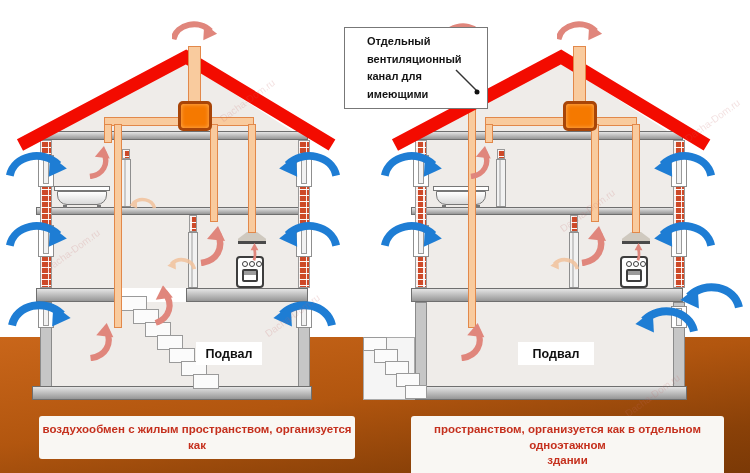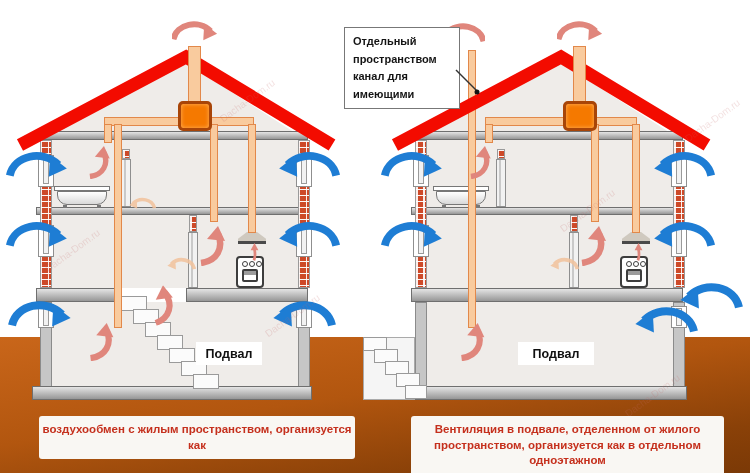--- a/index.html
+++ b/index.html
@@ -41,21 +41,21 @@
   .tubbody{position:absolute;left:3px;top:5px;width:50px;height:14px;background:linear-gradient(#fff,#d9d9d9);
            border:1px solid #777;border-radius:0 0 10px 10px;box-sizing:border-box;}
   .tubfoot{position:absolute;width:4px;height:3px;background:#777;top:19px;}
   .stove{background:#fff;border:2px solid #3d3d3d;border-radius:4px;box-sizing:border-box;z-index:2;}
   .knob{position:absolute;top:3px;width:4px;height:4px;border:1px solid #3d3d3d;border-radius:50%;}
   .oven{position:absolute;left:4px;right:4px;top:11px;bottom:4px;border:2px solid #3d3d3d;border-radius:2px;}
   .oven::before{content:"";position:absolute;left:0;right:0;top:0;height:4px;background:#9c9c9c;}
   .hoodbody{background:#cfc9bf;clip-path:polygon(32% 0,68% 0,100% 75%,100% 100%,0 100%,0 75%);z-index:2;}
   .hoodbar{background:#4a4a4a;z-index:2;}
   .callout{position:absolute;left:344px;top:27px;width:98px;background:#fff;border:1px solid #777;
-           color:#141414;font-size:11px;line-height:17.5px;font-weight:600;padding:5px 8px;z-index:10;}
+           color:#141414;font-size:11px;line-height:17.5px;font-weight:600;padding:5px 22px;z-index:10;}
   .cap{position:absolute;top:416px;background:#f9f7f3;border-radius:3px;color:#c5301d;font-weight:bold;
        font-size:11.5px;line-height:15.5px;text-align:center;padding:6px 2px;z-index:10;box-sizing:border-box;}
   .overlay{position:absolute;left:0;top:0;z-index:11;pointer-events:none;}
   .wm{position:absolute;color:#c46a6a;opacity:.2;font-size:10px;white-space:nowrap;
       transform:rotate(-36deg);z-index:9;pointer-events:none;}
 </style>
 </head>
 <body>
 
 <svg width="0" height="0" style="position:absolute">
@@ -271,34 +271,33 @@
         <use href="#uparr"></use>
       </svg>
     <svg class="arr peach" style="left:174px;top:256px;width:30px;height:17px">
         <use href="#sw"></use>
       </svg>
     <div class="abs lbl" style="left:143px;top:342px;width:76px;height:23px">Подвал</div>
   </div>
 
   <div class="callout">
     <div>Отдельный</div>
-    <div>пространством</div>
+    <div>вентиляционный</div>
     <div>канал для имеющими</div>
   </div>
   <svg class="overlay" width="750" height="473">
     <line x1="456" y1="70" x2="477" y2="91" stroke="#333" stroke-width="1.5"></line>
     <circle cx="477" cy="92" r="2.5" fill="#111"></circle>
   </svg>
 
   <div class="cap" style="left:39px;width:316px">
     <div>воздухообмен с жилым пространством, организуется как</div>
 
   </div>
   <div class="cap" style="left:411px;width:313px">
-    <div>Вентиляция в подвале, отделенном от жилого</div>
     <div>пространством, организуется как в отдельном одноэтажном</div>
     <div>здании</div>
   </div>
 
   <span class="wm" style="left:40px;top:245px">Dacha-Dom.ru</span>
   <span class="wm" style="left:215px;top:95px">Dacha-Dom.ru</span>
   <span class="wm" style="left:260px;top:310px">Dacha-Dom.ru</span>
   <span class="wm" style="left:555px;top:205px">Dacha-Dom.ru</span>
   <span class="wm" style="left:620px;top:390px">Dacha-Dom.ru</span>
   <span class="wm" style="left:680px;top:115px">Dacha-Dom.ru</span>

